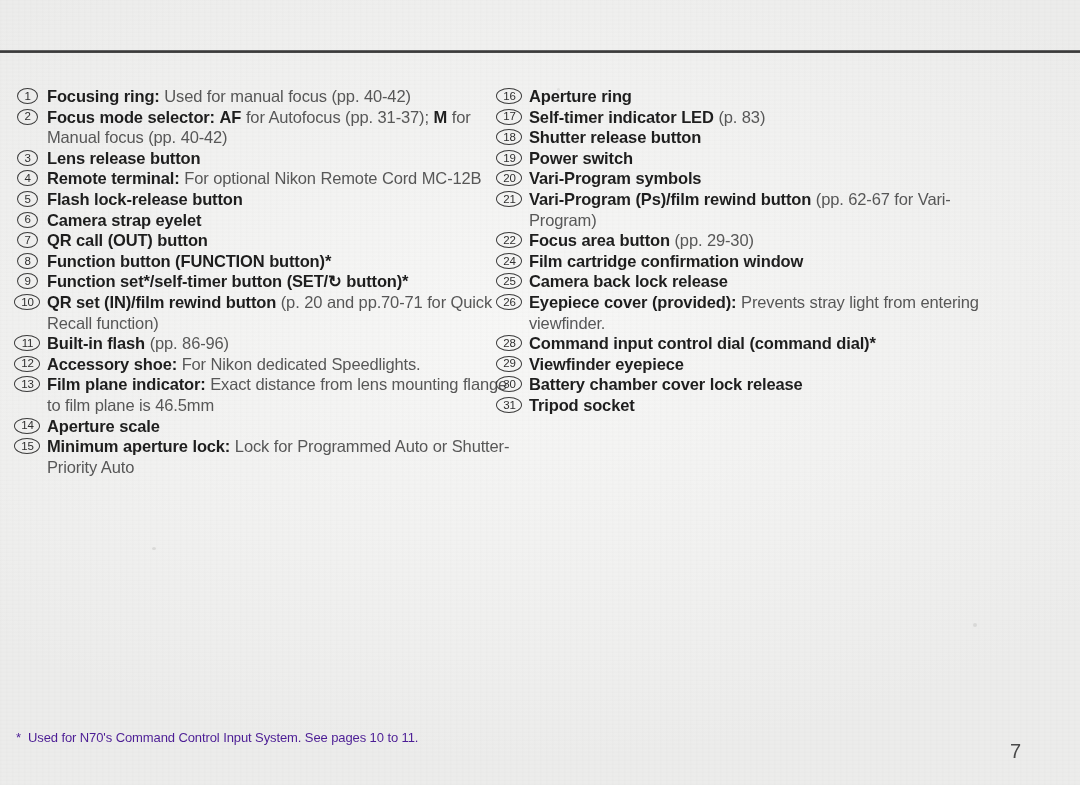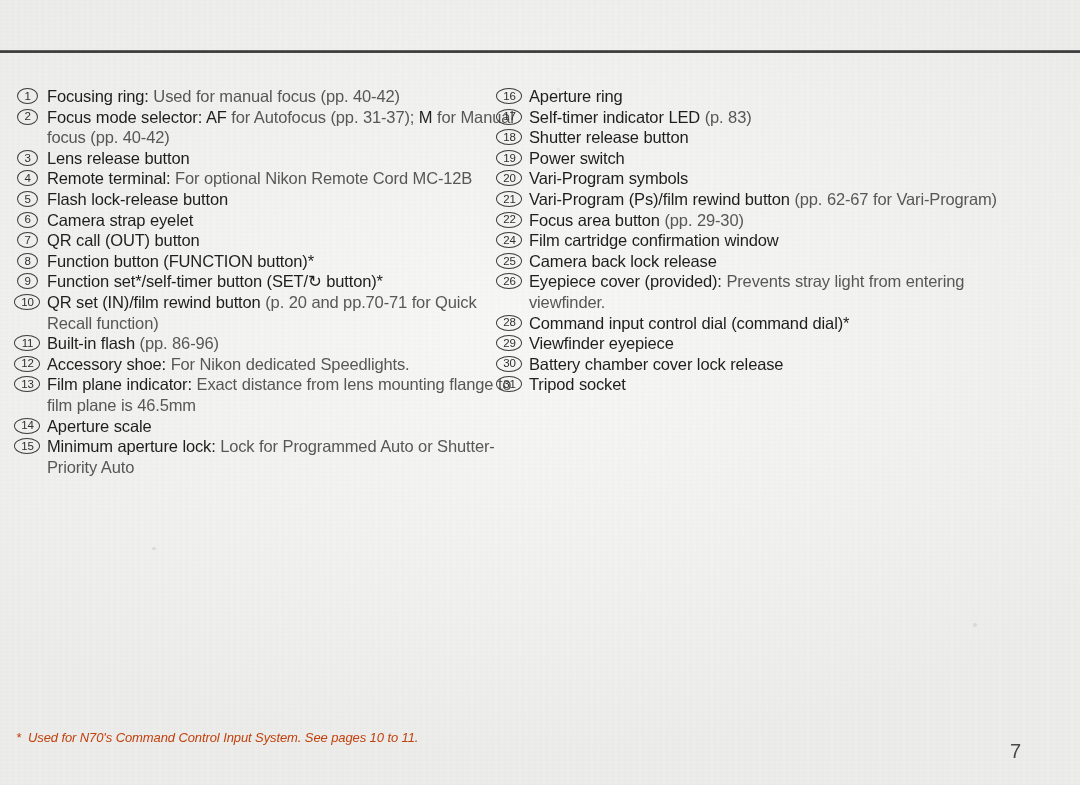--- a/index.html
+++ b/index.html
@@ -101,31 +101,30 @@
   .text {
     flex: 1 1 auto;
     font-size: 16.5px;
     line-height: 20.6px;
     color: #575757;
     font-weight: 400;
     letter-spacing: -0.15px;
     word-spacing: 0.2px;
   }
   .text b {
-    font-weight: 400;
+    font-weight: 700;
     color: #1e1e1e;
   }
 
   .footnote {
     position: absolute;
     left: 16px;
     top: 730px;
     font-size: 13px;
-    font-style: italic;
-    color: #c2410c;
+    color: #4c1d95;
     letter-spacing: -0.1px;
   }
   .footnote .star {
     margin-right: 7px;
   }
 
   .page-number {
     position: absolute;
     left: 1010px;
     top: 740px;

